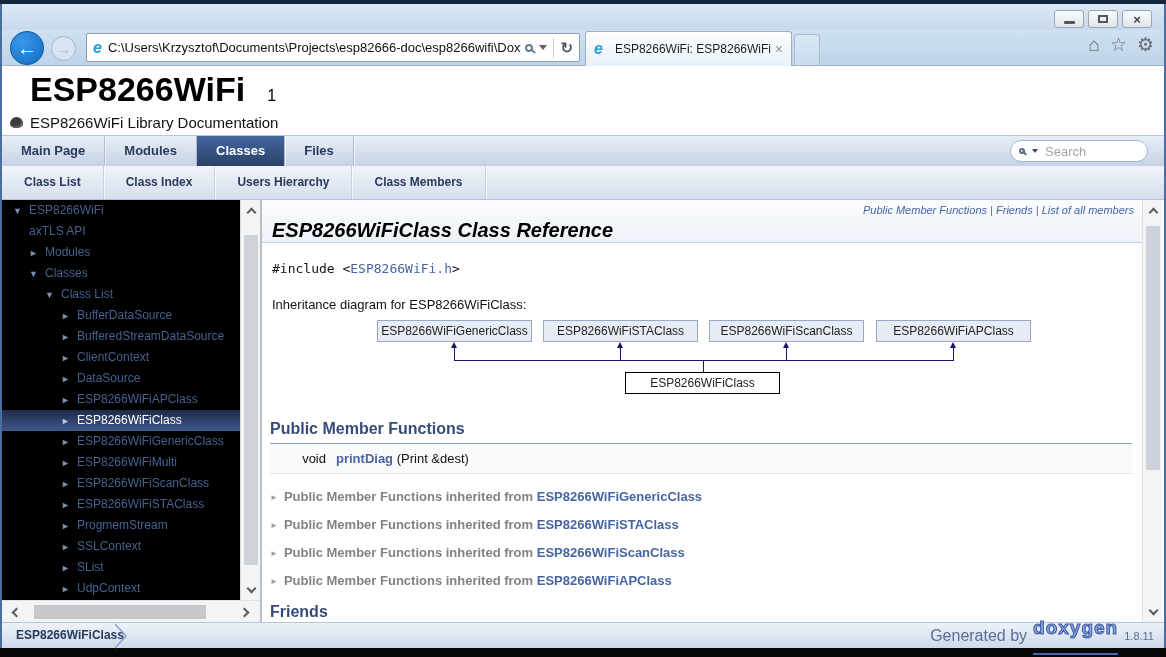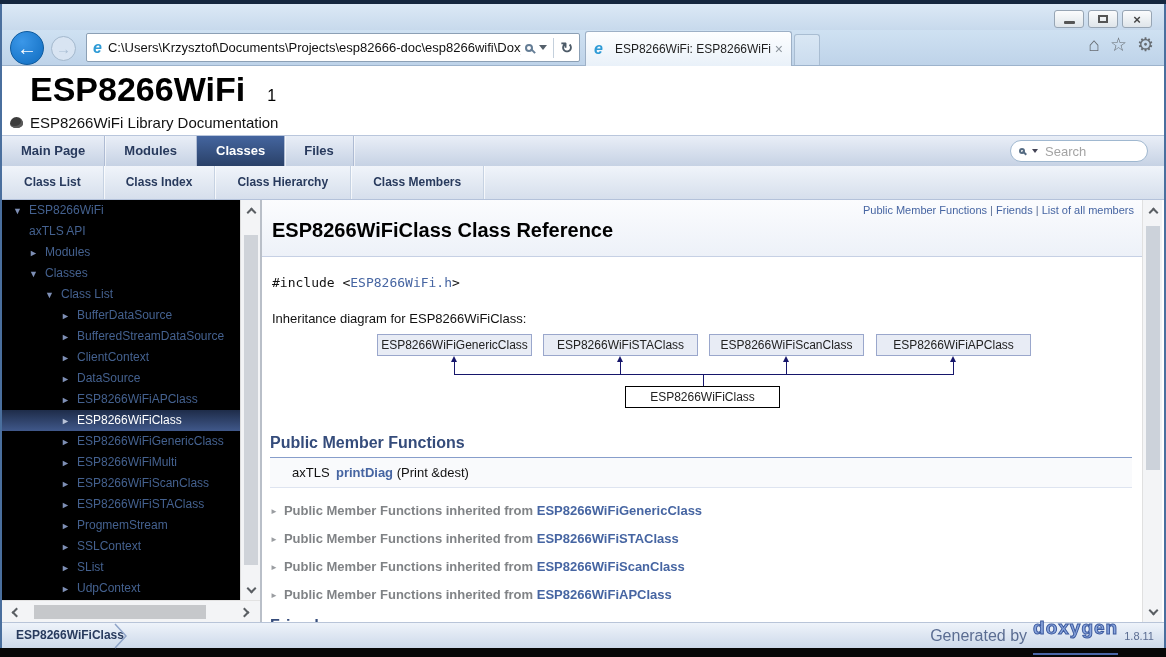--- a/index.html
+++ b/index.html
@@ -100,21 +100,21 @@
   .chev-left { transform:rotate(45deg); } .chev-right { transform:rotate(-135deg); }
   .sb-arrow { position:absolute; width:20px; height:20px; display:flex; align-items:center; justify-content:center; }
   .thumb-v-side { position:absolute; left:3px; top:35px; width:14px; height:330px; background:#cfd3d9; }
   .thumb-v-cont { position:absolute; left:3px; top:26px; width:14px; height:244px; background:#ccd2da; }
   .thumb-h-side { position:absolute; left:32px; top:4px; width:172px; height:14px; background:#c6c8cb; }
 
   .splitter { position:absolute; left:258px; top:0; width:2px; height:422px; background:#b9bfc8; }
 
   
   .content { position:absolute; left:260px; top:0; width:880px; height:422px; background:#fff; overflow:hidden; }
-  .c-header { height:57px; background:linear-gradient(#fbfcfe,#edf1f8); border-bottom:1px solid #c6d0e4; position:relative; }
+  .c-header { height:43px; background:linear-gradient(#fbfcfe,#edf1f8); border-bottom:1px solid #c6d0e4; position:relative;font-style:italic; }
   .summary { position:absolute; right:8px; top:4px; font-size:11px; color:#5a6d94; }
   .summary .sl { color:#4665a2; }
   .summary .sl:not(:first-child)::before { content:" | "; color:#5a6d94; }
   .c-title { position:absolute; left:10px; top:19px; font-size:20px; font-weight:bold; color:#000; }
 
   .include-line { margin:18px 0 0 10px; font-family:"DejaVu Sans Mono","Liberation Mono",monospace; font-size:13px; color:#111; }
   .include-line .lnk { color:#4665a2; }
   .inh-caption { margin:21px 0 0 10px; font-size:13px; color:#111; }
 
   .diagram { position:relative; height:86px; margin-top:6px; }
@@ -218,21 +218,21 @@
     <div class="tabs1">
       <span class="tab1"><span>Main Page</span></span><span class="tab1"><span>Modules</span></span><span class="tab1 active"><span>Classes</span></span><span class="tab1"><span>Files</span></span>
       <div class="searchbox">
         <span class="mag-sm"></span>
         <span class="caret-sm"></span>
         <input type="text" placeholder="Search" style="">
       </div>
     </div>
 
     <div class="tabs2">
-      <span class="tab2"><span>Class List</span></span><span class="tab2"><span>Class Index</span></span><span class="tab2"><span>Class Hierarchy</span></span><span class="tab2"><span>Class Members</span></span>
+      <span class="tab2"><span>Class List</span></span><span class="tab2"><span>Class Index</span></span><span class="tab2"><span>Users Hierarchy</span></span><span class="tab2"><span>Class Members</span></span>
     </div>
 
     <div class="main">
       <div class="sidebar">
         <div class="tree-row lvl0 arrow-down">
             <span class="tri">▼</span><span>ESP8266WiFi</span>
           </div>
           <div class="tree-row lvl1 arrow-none">
             <span>axTLS API</span>
           </div>
@@ -341,21 +341,21 @@
           <div class="dg-arrow" style="left:355px;top:24px;"></div>
           <div class="dg-arrow" style="left:521px;top:24px;"></div>
           <div class="dg-arrow" style="left:688px;top:24px;"></div>
           <div class="dg-line" style="left:441px;top:42px;width:1px;height:12px;"></div>
           <div class="dg-child">ESP8266WiFiClass</div>
         </div>
 
         <div class="groupheader">Public Member Functions</div>
 
         <div class="mem-row">
-          <span class="mem-ret">axTLS</span><span class="mem-name">printDiag</span>&nbsp;<span>(Print &amp;dest)</span>
+          <span class="mem-ret">void</span><span class="mem-name">printDiag</span>&nbsp;<span>(Print &amp;dest)</span>
         </div>
 
         <div class="inherit-row">
             <span class="tri-sm">►</span><span>Public Member Functions inherited from </span><span class="cls">ESP8266WiFiGenericClass</span>
           </div>
           <div class="inherit-row">
             <span class="tri-sm">►</span><span>Public Member Functions inherited from </span><span class="cls">ESP8266WiFiSTAClass</span>
           </div>
           <div class="inherit-row">
             <span class="tri-sm">►</span><span>Public Member Functions inherited from </span><span class="cls">ESP8266WiFiScanClass</span>

